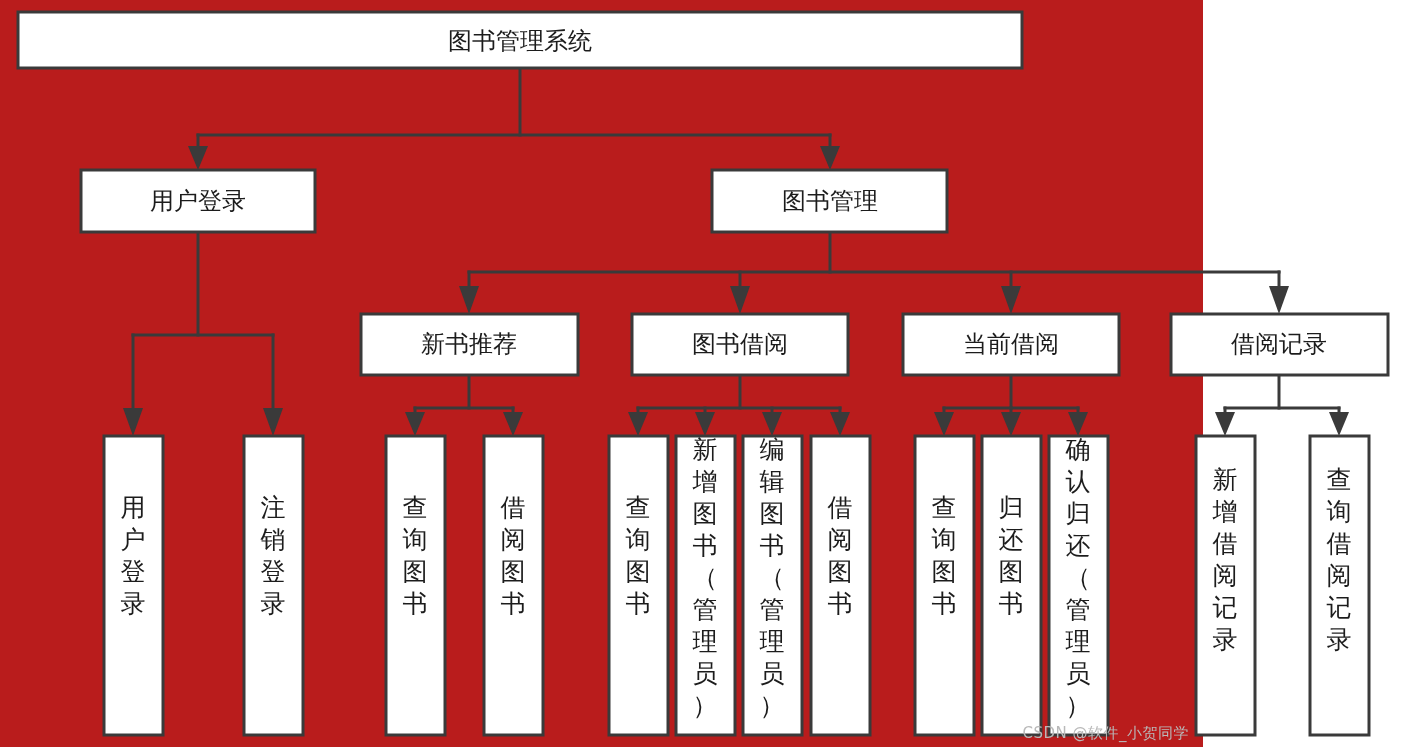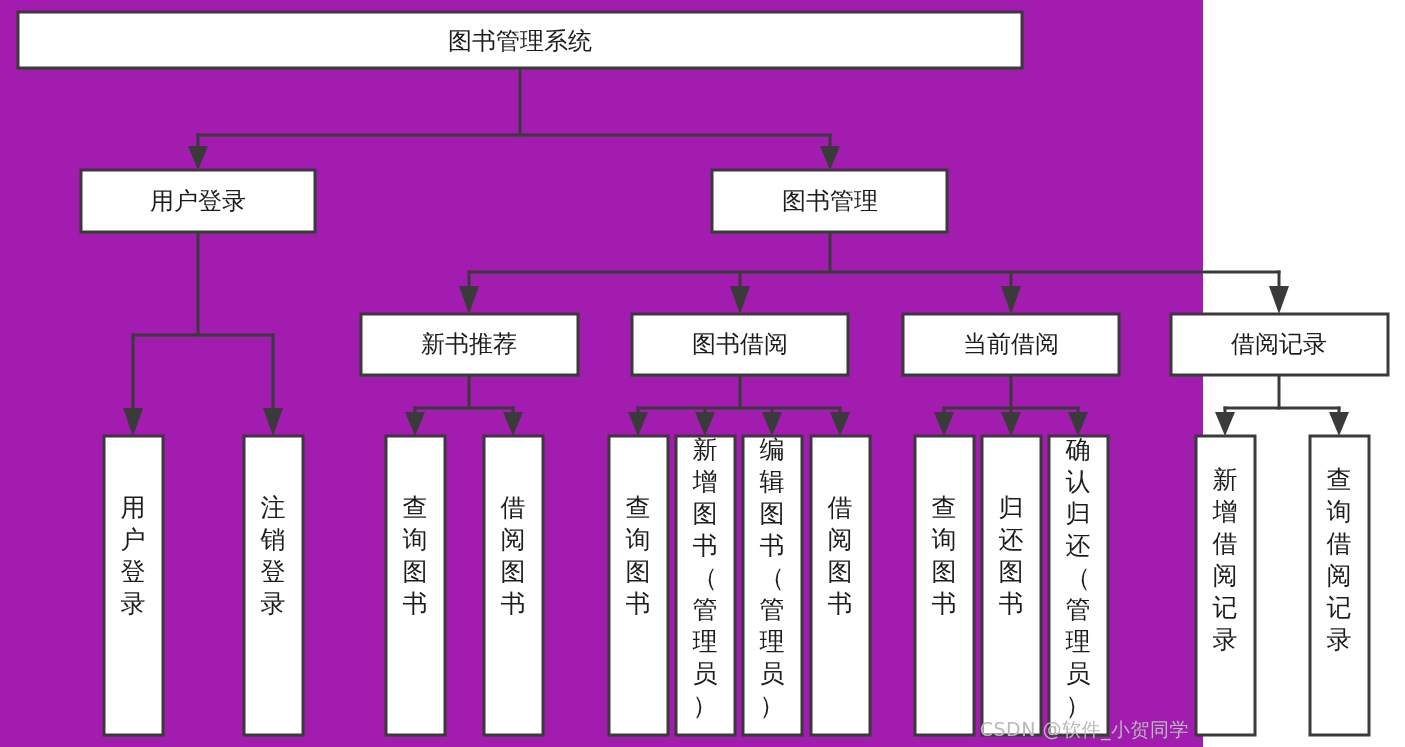--- a/index.html
+++ b/index.html
@@ -11,21 +11,21 @@
   body {
     width: 1405px;
     height: 747px;
     font-family: "DejaVu Sans", "Liberation Sans", sans-serif;
     overflow: hidden;
   }
   #diagram-root {
     position: relative;
     width: 1203px;
     height: 747px;
-    background: #a21caf;
+    background: #b91c1c;
   }
   svg#tree-svg {
     position: absolute;
     left: 0;
     top: 0;
     width: 1405px;
     height: 747px;
     display: block;
   }
   .node-box {
@@ -54,21 +54,21 @@
     font-family: "DejaVu Sans", "Liberation Sans", sans-serif;
     font-size: 25px;
     fill: #1c1c1c;
     text-anchor: middle;
   }
   .watermark-text {
     position: absolute;
     right: 14px;
     bottom: 4px;
     font-family: "DejaVu Sans", "Liberation Sans", sans-serif;
-    font-size: 19px;
+    font-size: 15px;
     color: #b9b9b9;
     letter-spacing: 0.5px;
     white-space: nowrap;
     user-select: none;
     text-align: center;
   }
 </style>
 </head>
 <body>
 

